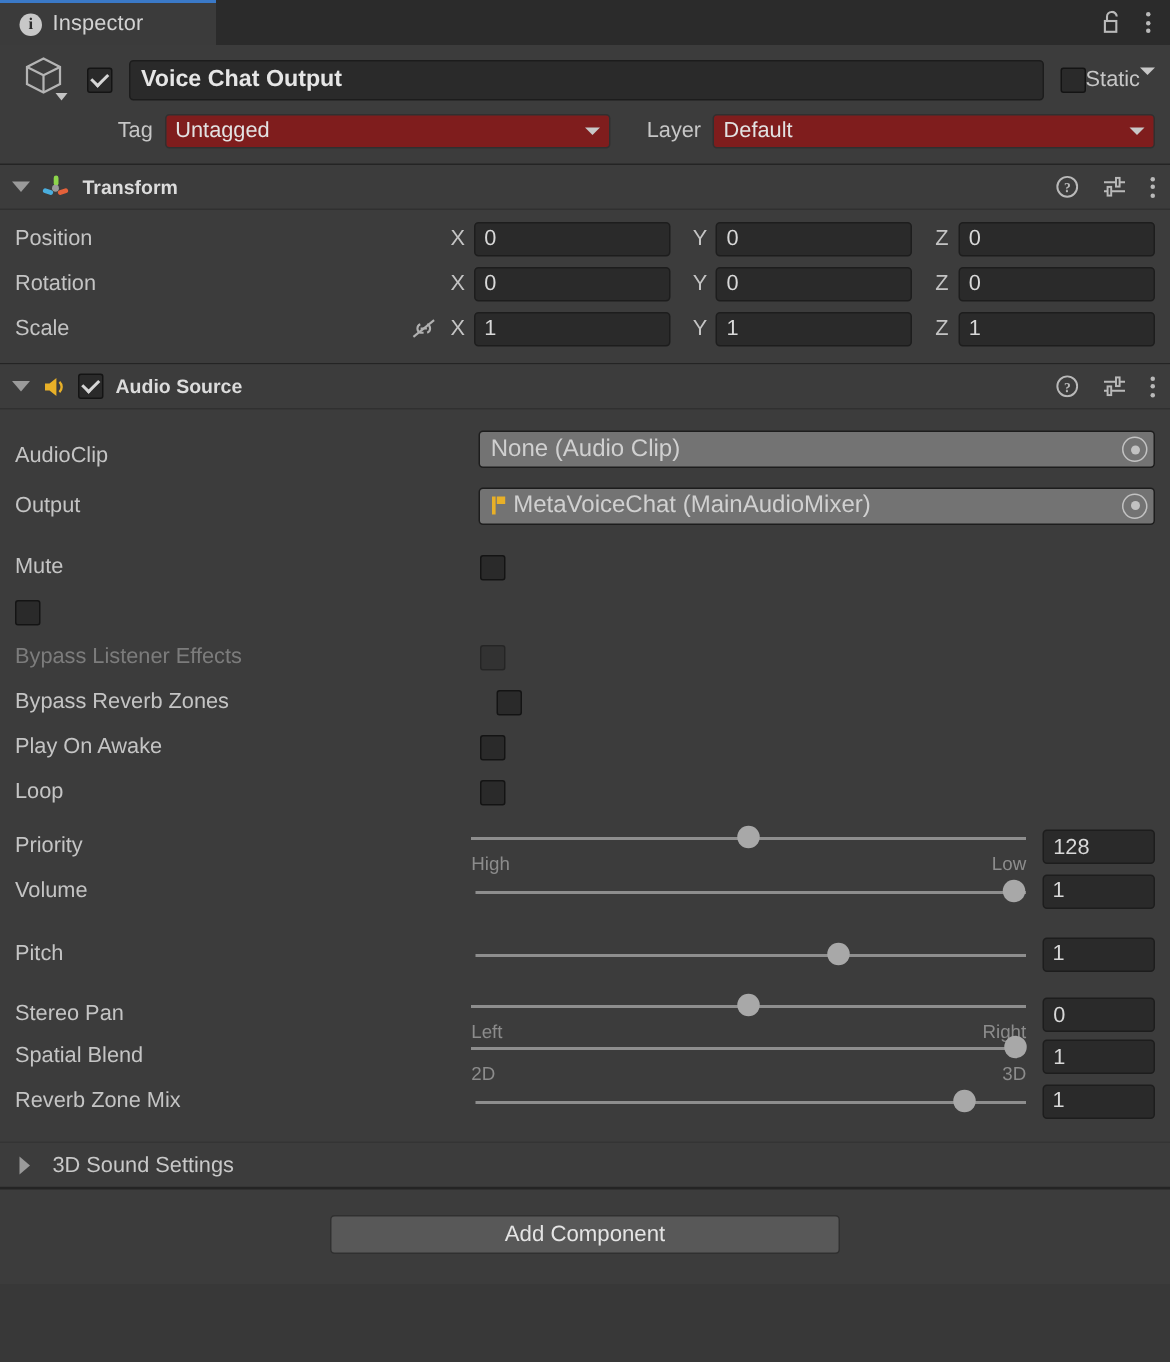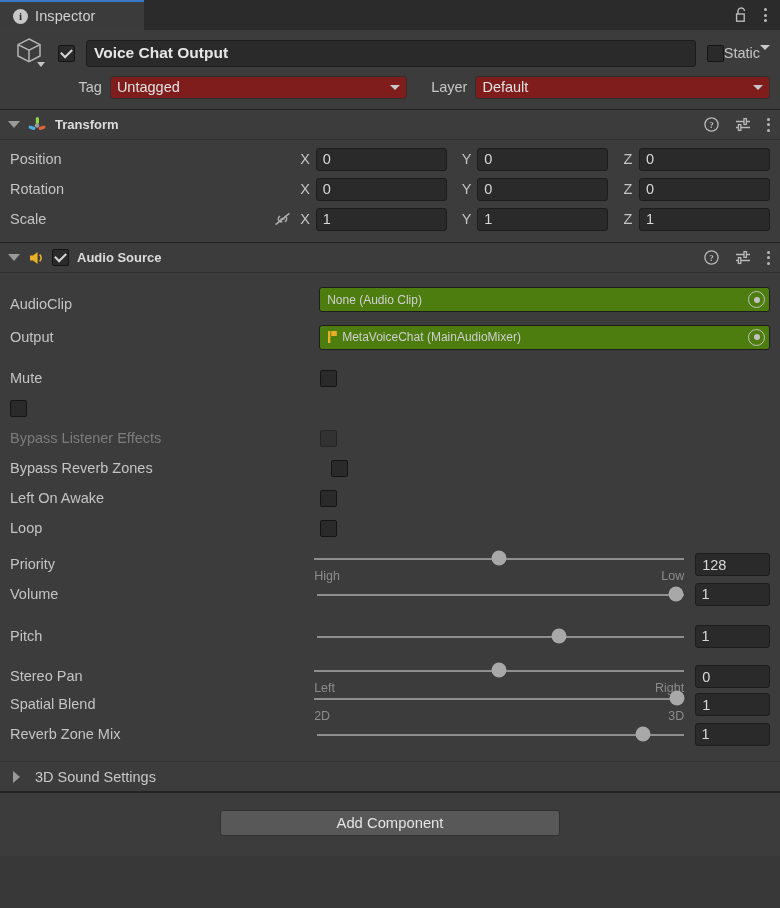--- a/index.html
+++ b/index.html
@@ -92,23 +92,23 @@
   .row-label { font-size: 14.5px; color: #c4c4c4; }
   .row-label.dim { color: #7c7c7c; }
 
   .axis-label { font-size: 14.5px; color: #c4c4c4; width: 16px; text-align: left; }
   .num-field {
     height: 23px; background: #2a2a2a; border: 1px solid #1d1d1d; border-radius: 3px;
     display: flex; align-items: center; padding: 0 6px; font-size: 14.5px; color: #d8d8d8;
   }
 
   .obj-field {
-    height: 25px; background: #4d7c0f; border: 1px solid #1d1d1d; border-radius: 3px;
+    height: 25px; background: #737373; border: 1px solid #1d1d1d; border-radius: 3px;
     display: flex; align-items: center; padding: 0 4px 0 7px;
-    font-size: 12px; color: #d0d0d0; position: relative;
+    font-size: 16px; color: #d0d0d0; position: relative;
   }
   .obj-picker {
     margin-left: auto; width: 17px; height: 17px; border-radius: 50%;
     border: 1.6px solid #c2c2c2; display: flex; align-items: center; justify-content: center;
     flex: 0 0 auto;
   }
   .obj-picker::after { content: ""; width: 6px; height: 6px; border-radius: 50%; background: #c2c2c2; }
 
   .mixer-icon {
     width: 11px; height: 14px; margin-right: 4px; flex: 0 0 auto; position: relative;
@@ -361,21 +361,21 @@
       </div>
       <div class="row" style="height:30px; margin-bottom:0;">
         <span class="row-label dim" style="width:310px;">Bypass Listener Effects</span>
         <span class="chk" style="opacity:.55;"></span>
       </div>
       <div class="row" style="height:30px; margin-bottom:0;gap:11px;">
         <span class="row-label" style="width:310px;">Bypass Reverb Zones</span>
         <span class="chk"></span>
       </div>
       <div class="row" style="height:30px; margin-bottom:0;">
-        <span class="row-label" style="width:310px;">Left On Awake</span>
+        <span class="row-label" style="width:310px;">Play On Awake</span>
         <span class="chk"></span>
       </div>
       <div class="row" style="height:30px; margin-bottom:8px;">
         <span class="row-label" style="width:310px;">Loop</span>
         <span class="chk"></span>
       </div>
 
       <div style="margin-bottom:2px;">
         <div class="row" style="height:26px; margin-bottom:0;">
           <span class="row-label" style="width:310px;">Priority</span>

